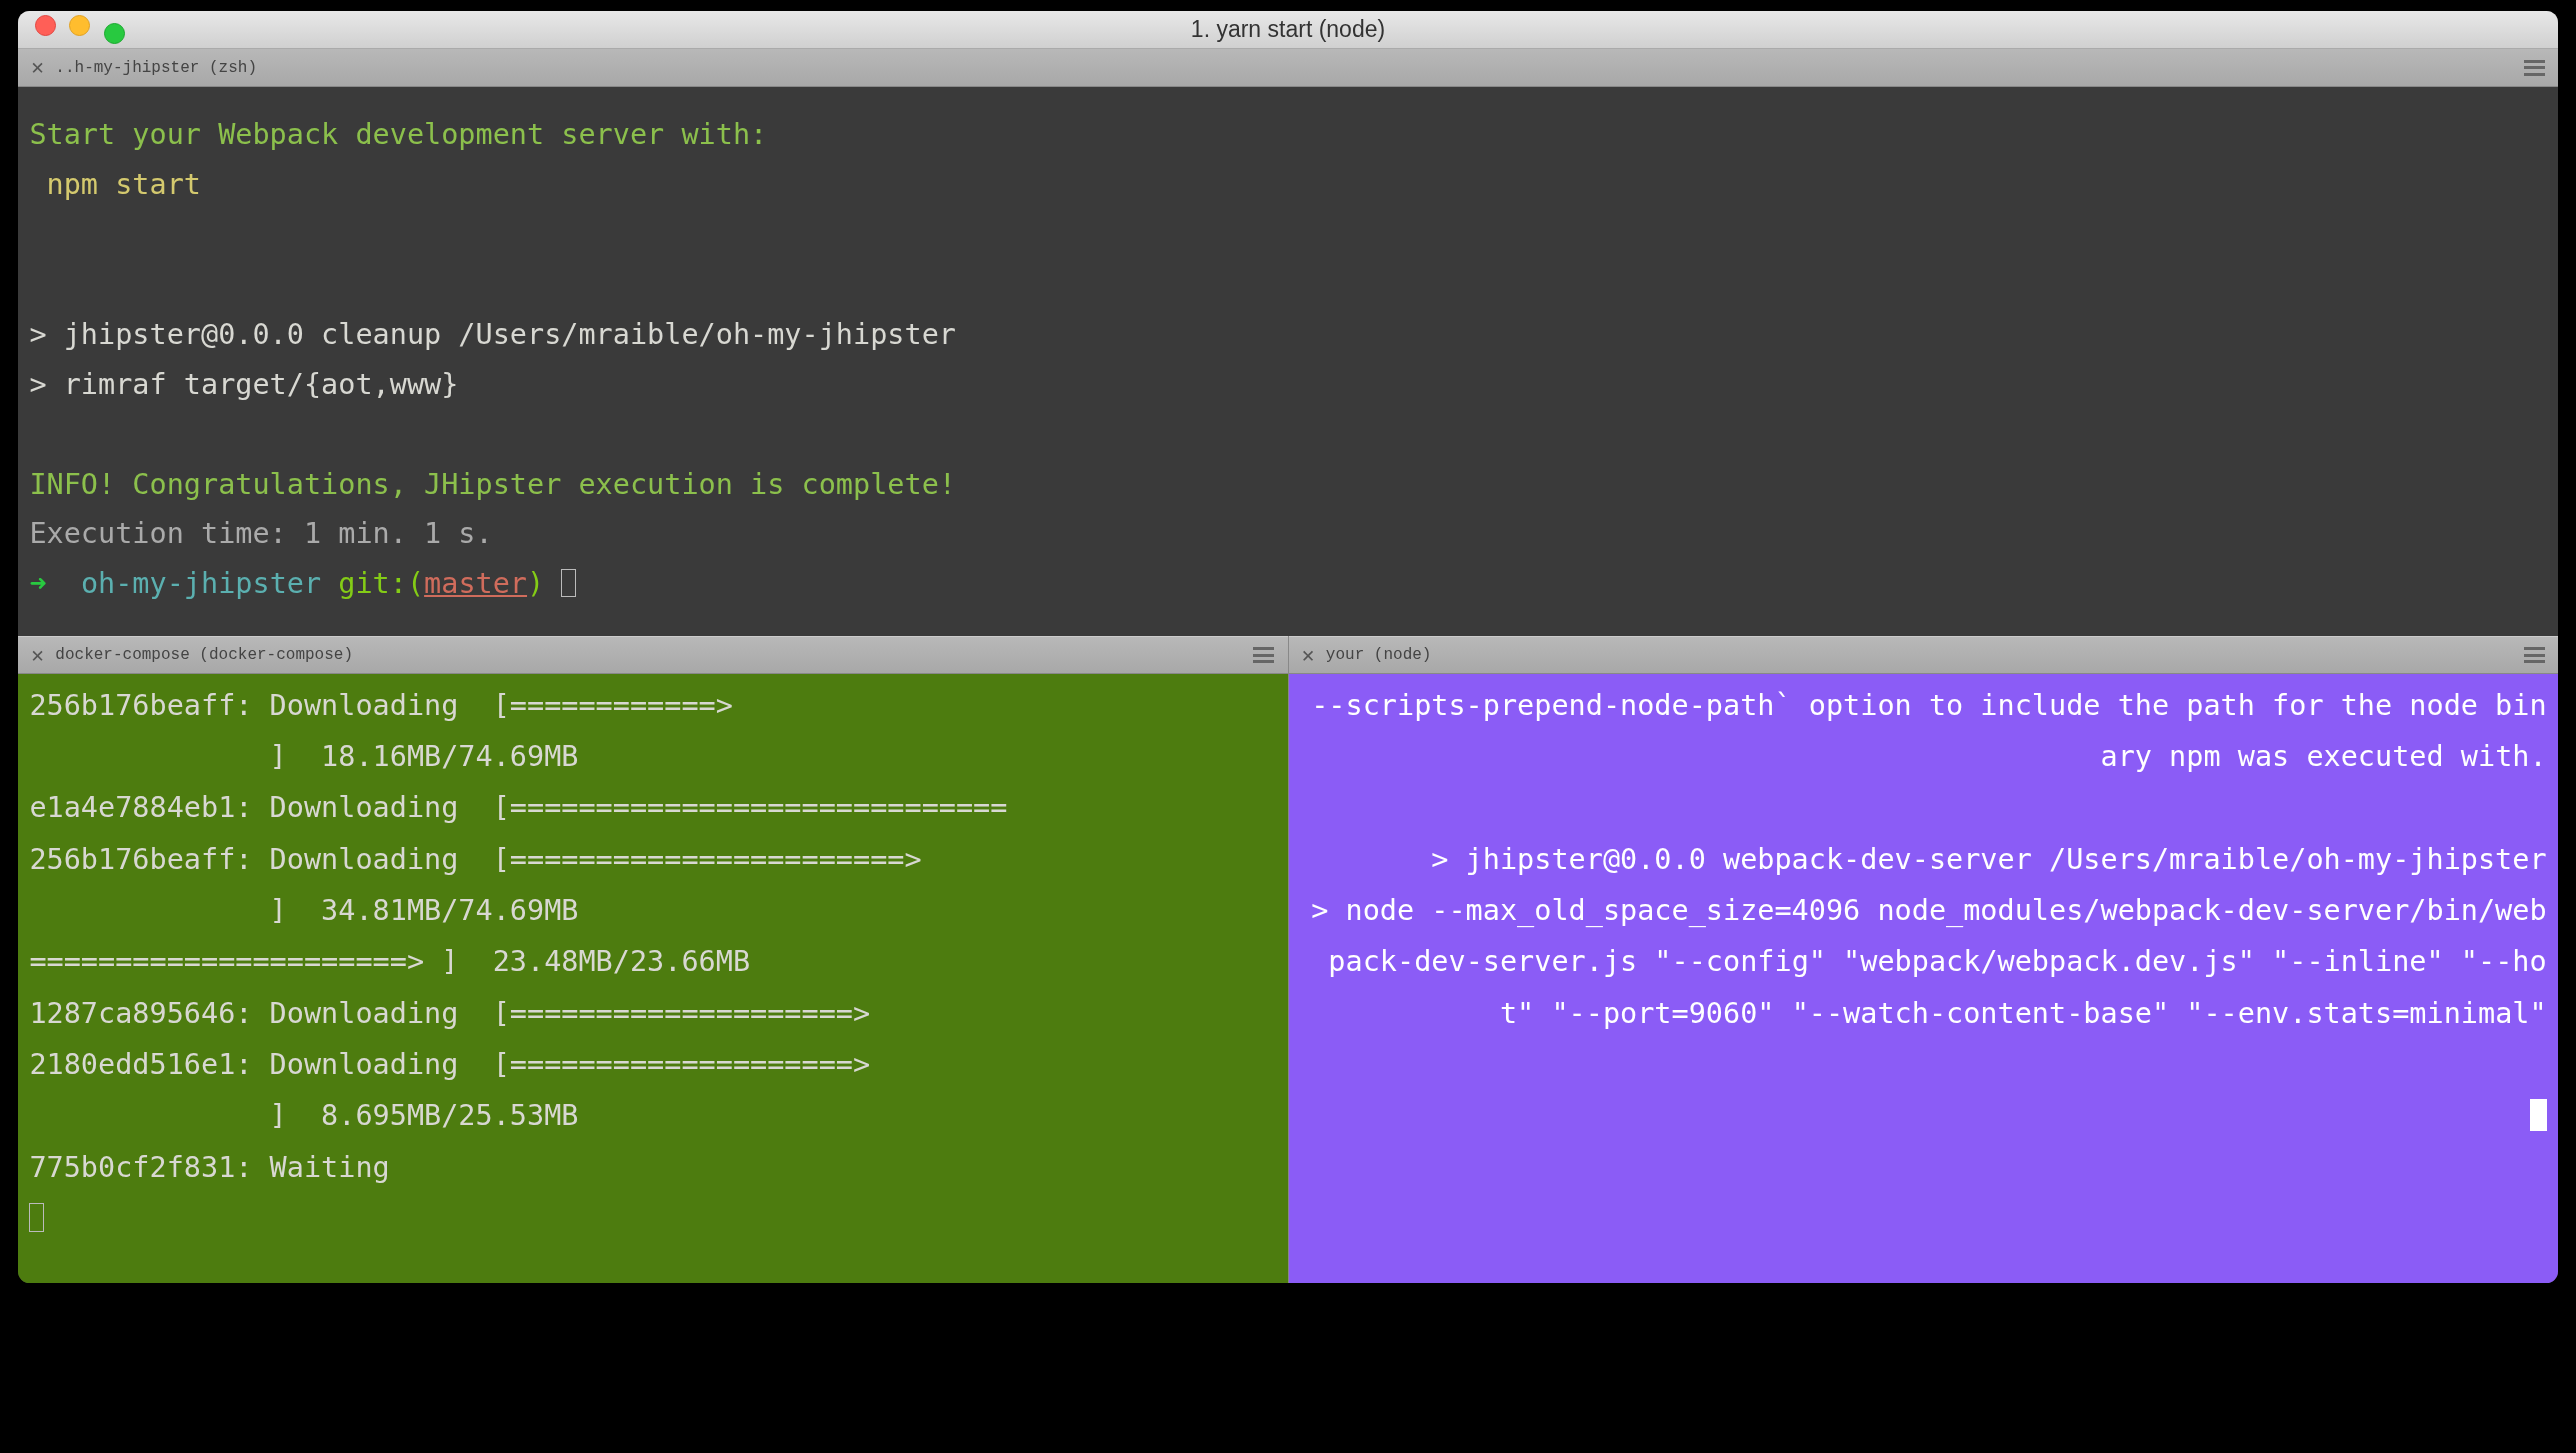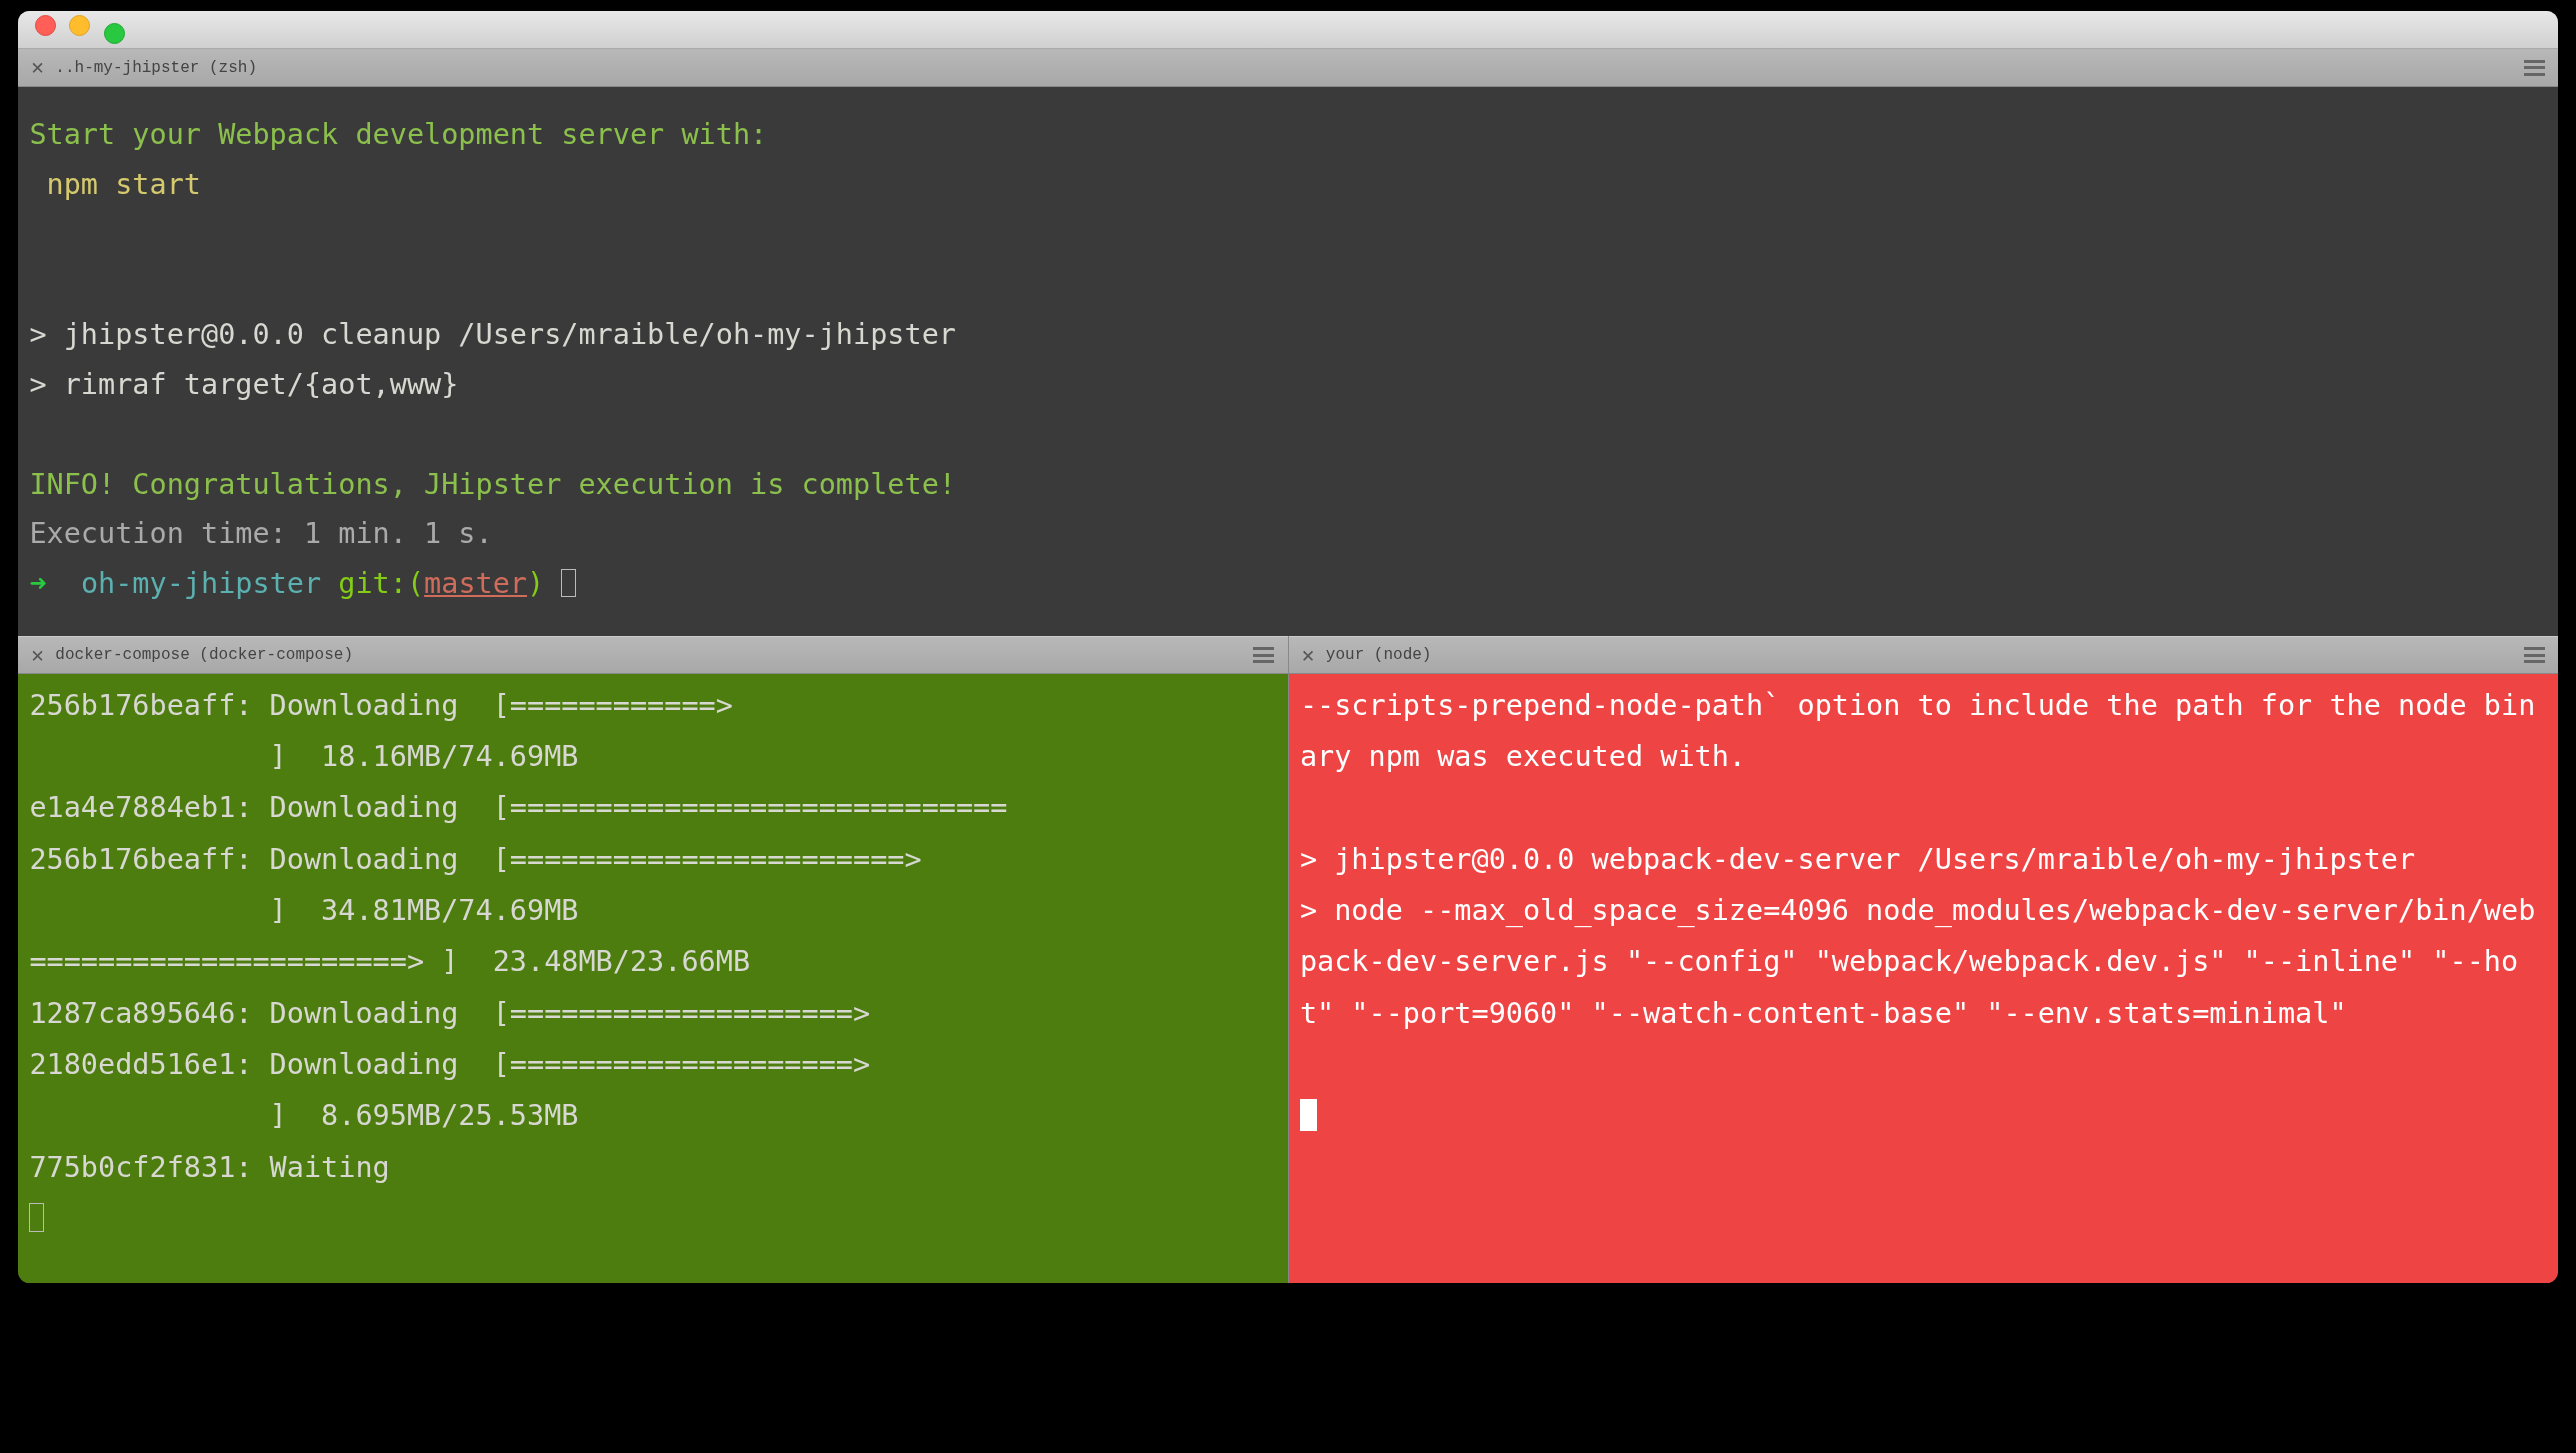--- a/index.html
+++ b/index.html
@@ -114,22 +114,23 @@
     overflow: hidden;
     font-family: "Menlo", "Monaco", monospace;
     word-break: break-all;
   }
   .pane-left .pane-body {
     background: #4d7c0f;
     color: #d8d8d2;
     white-space: pre;
   }
   .pane-right .pane-body {
-    background: #ef4444;
+    background: #8b5cf6;
     color: #fff;
+    text-align: right;
   }
   .green { color: #8cc04c; margin-top: 8px; }
   .yellowtxt { color: #d4c96e; }
   .gray { color: #aaa; }
   .cyan { color: #5bb0b0; }
   .red { color: #d06c5c; text-decoration: underline; }
   .blue { color: #84cc16; }
   .arrow { color: #28c940; }
   .cursor-box {
     display: inline-block;
@@ -148,20 +149,21 @@
 <body>
 
 <div class="window">
 
   <div class="titlebar">
     <div class="traffic-lights">
       <div class="light red"></div>
       <div class="light yellow"></div>
       <div class="light green"></div>
     </div>
+    <div class="title">1. yarn start (node)</div>
   </div>
 
   <div class="tabbar">
     <span class="tab-close">✕</span>
     <span class="tab-label">..h-my-jhipster (zsh)</span>
     <div class="hamburger">
       <span></span>
         <span></span>
         <span></span>
     </div>

